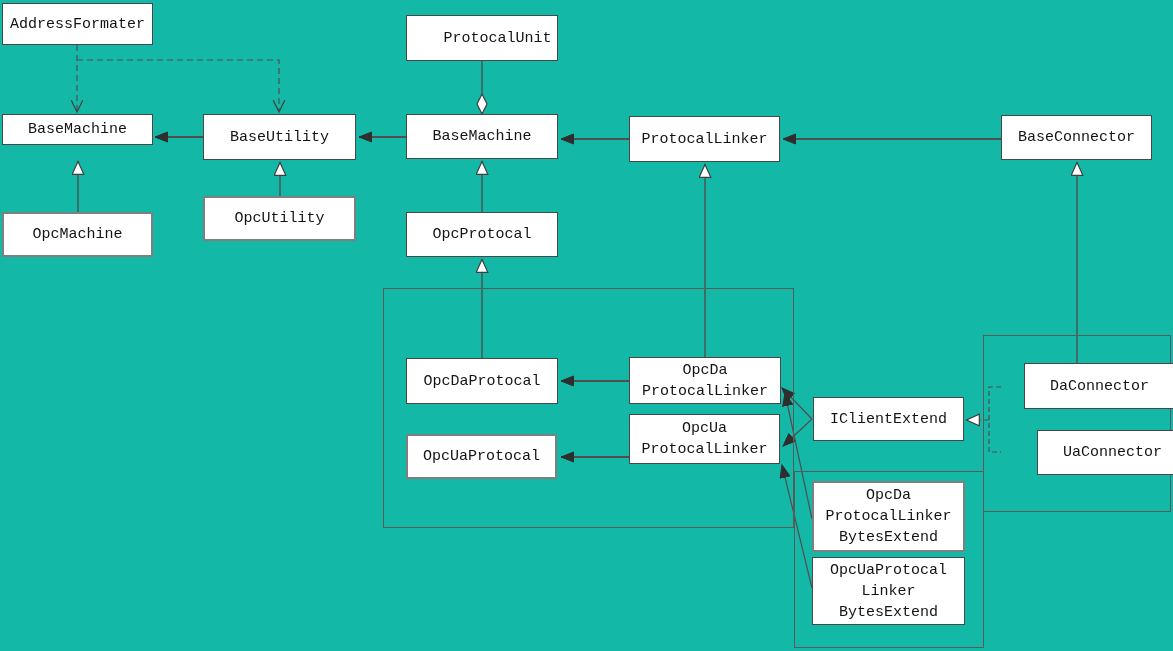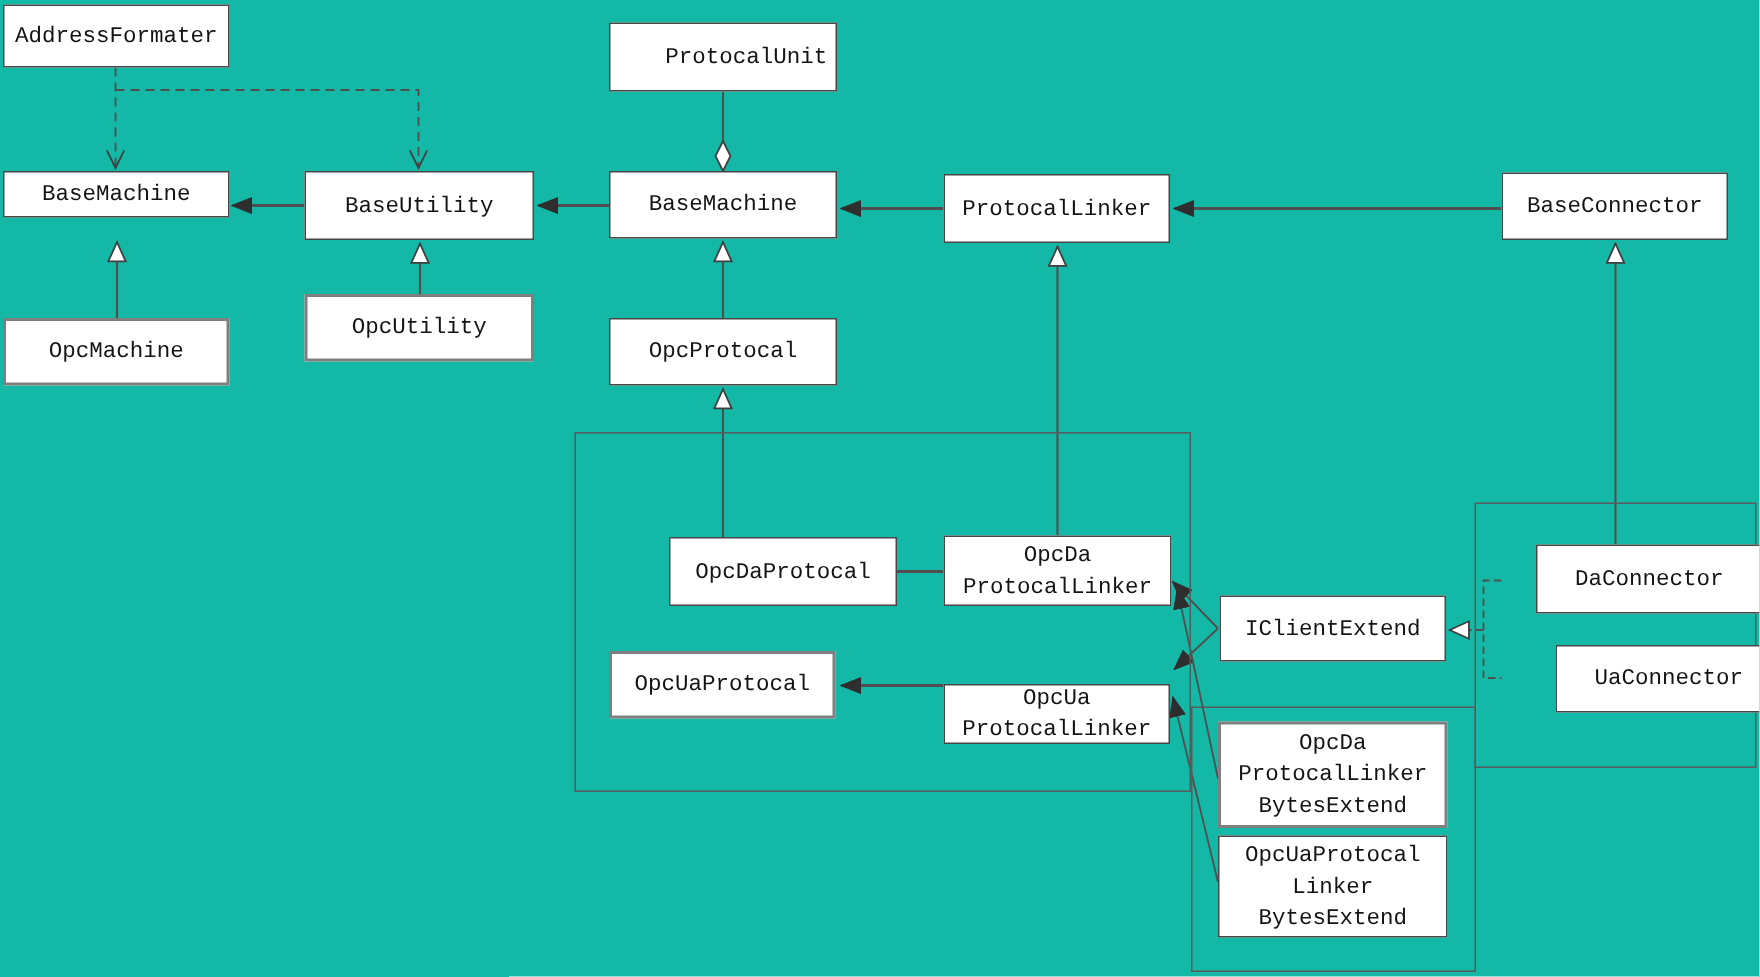--- a/index.html
+++ b/index.html
@@ -89,31 +89,31 @@
     </div>
   <div class="node thick" style="left: 2px; top: 212px; width: 151px; height: 45px;">
       <span class="label">OpcMachine</span>
     </div>
   <div class="node thick" style="left: 203px; top: 196px; width: 153px; height: 45px;">
       <span class="label">OpcUtility</span>
     </div>
   <div class="node" style="left: 406px; top: 212px; width: 152px; height: 45px;">
       <span class="label">OpcProtocal</span>
     </div>
-  <div class="node" style="left: 406px; top: 358px; width: 152px; height: 46px; margin-left: 40px;">
+  <div class="node" style="left: 406px; top: 358px; width: 152px; height: 46px;">
       <span class="label">OpcDaProtocal</span>
     </div>
   <div class="node" style="left: 629px; top: 357px; width: 152px; height: 47px;">
       <span class="label">OpcDa
 ProtocalLinker</span>
     </div>
   <div class="node thick" style="left: 406px; top: 434px; width: 151px; height: 45px;">
       <span class="label">OpcUaProtocal</span>
     </div>
-  <div class="node" style="left: 629px; top: 456px; width: 151px; height: 40px;">
+  <div class="node" style="left: 629px; top: 414px; width: 151px; height: 50px;">
       <span class="label">OpcUa
 ProtocalLinker</span>
     </div>
   <div class="node" style="left: 813px; top: 397px; width: 151px; height: 44px;">
       <span class="label">IClientExtend</span>
     </div>
   <div class="node" style="left: 1024px; top: 363px; width: 151px; height: 46px;">
       <span class="label">DaConnector</span>
     </div>
   <div class="node" style="left: 1001px; top: 430px; width: 151px; height: 45px; margin-left: 36px;">

